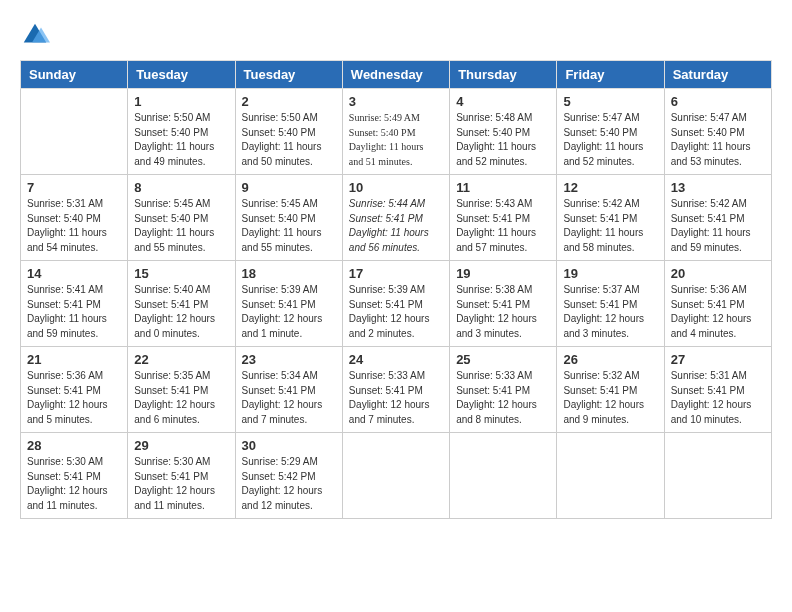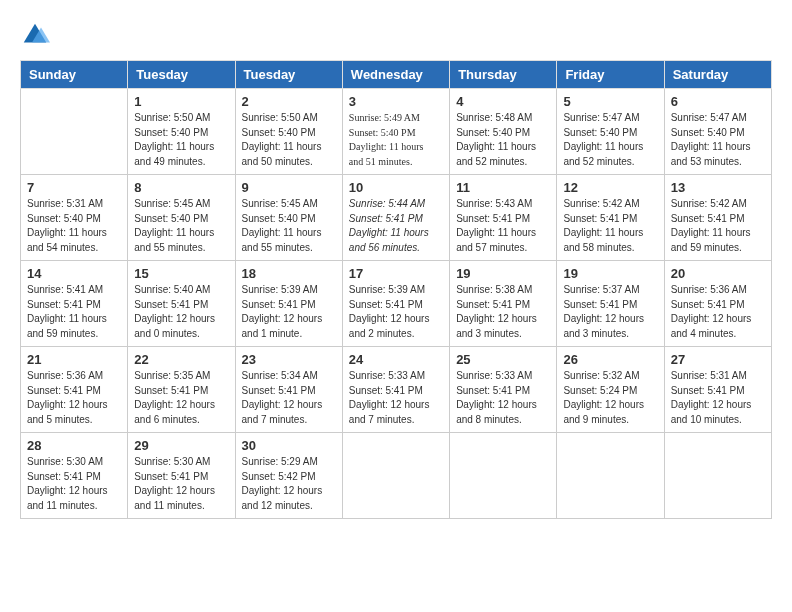--- a/index.html
+++ b/index.html
@@ -300,21 +300,21 @@
         <td>
           <span class="day-number">25</span>
           <div class="day-info" style="white-space: pre-line;">Sunrise: 5:33 AM
 Sunset: 5:41 PM
 Daylight: 12 hours
 and 8 minutes.</div>
         </td>
         <td>
           <span class="day-number">26</span>
           <div class="day-info" style="white-space: pre-line;">Sunrise: 5:32 AM
-Sunset: 5:24 PM
+Sunset: 5:41 PM
 Daylight: 12 hours
 and 9 minutes.</div>
         </td>
         <td>
           <span class="day-number">27</span>
           <div class="day-info" style="white-space: pre-line;">Sunrise: 5:31 AM
 Sunset: 5:41 PM
 Daylight: 12 hours
 and 10 minutes.</div>
         </td>

